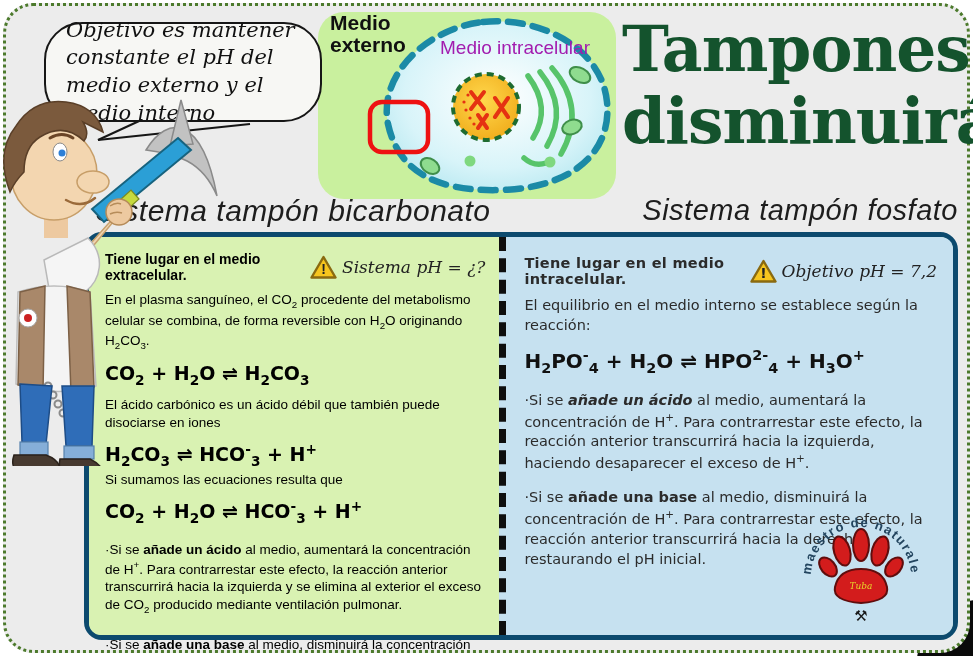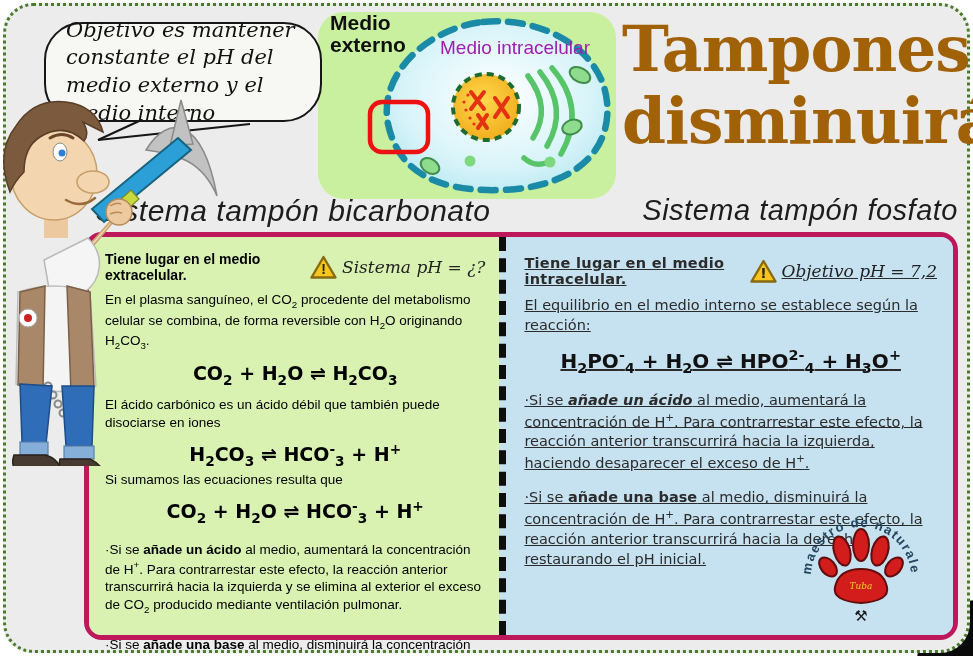--- a/index.html
+++ b/index.html
@@ -22,51 +22,51 @@
   .cell-panel{position:absolute;left:318px;top:12px;width:298px;height:187px;background:#c9f09e;
               border-radius:26px;z-index:3;}
   .lbl-ext{position:absolute;left:12px;top:0;width:110px;font-weight:bold;font-size:21px;
            line-height:1.04;color:#101010;}
   .lbl-int{position:absolute;left:122px;top:26px;width:160px;font-weight:normal;font-size:19px;
            line-height:1.04;color:#a21caf;}
 
   
   .big-title{position:absolute;left:622px;top:14px;width:346px;text-align:center;z-index:2;
              font-family:"DejaVu Serif","Liberation Serif",serif;font-weight:bold;
-             font-size:63px;line-height:1.14;color:#a16207;letter-spacing:-1px;}
+             font-size:63px;line-height:1.14;color:#14532d;letter-spacing:-1px;}
 
   
   .headings{position:absolute;left:86px;top:194px;width:872px;display:flex;z-index:2;}
   .headings .h{font-style:italic;font-size:30px;color:#1d1d1d;text-align:center;
                font-family:"Liberation Sans",sans-serif;font-weight:400;letter-spacing:0.5px;}
   .headings .h1{width:47.5%;}
   .headings .h2{width:52.5%;font-size:29px;text-align:right;}
 
   
-  .main-box{position:absolute;left:84px;top:232px;width:874px;height:408px;border:5px solid #be185d;
+  .main-box{position:absolute;left:84px;top:232px;width:874px;height:408px;border:5px solid #0c4a6e;
             border-radius:18px;background:#d9f2b2;z-index:2;display:flex;box-sizing:border-box;}
   .panel{box-sizing:border-box;position:relative;}
   .panel.green{width:47.5%;background:#d9f2b2;border-radius:12px 0 0 12px;
                padding:14px 14px 8px 16px;color:#000;}
   .panel.blue{width:52.5%;background:#c6e1f0;border-left:7px dashed #0e0e0e;
               border-radius:0 12px 12px 0;padding:18px 16px 8px 18px;color:#2b2b2b;
-              font-family:"DejaVu Sans","Liberation Sans",sans-serif;text-decoration:underline;}
+              font-family:"DejaVu Sans","Liberation Sans",sans-serif;}
 
   .intro-row{display:flex;justify-content:space-between;align-items:center;margin-bottom:8px;}
   .intro-bold{font-weight:bold;font-size:14px;}
   .blue .intro-bold{font-size:14.5px;letter-spacing:0.3px;}
   .objetivo{display:flex;align-items:center;gap:5px;}
   .objetivo .txt{font-family:"DejaVu Serif","Liberation Serif",serif;font-style:italic;
                  font-size:17px;color:#222;white-space:nowrap;}
 
   .green p{margin:0 0 6px 0;font-size:13.5px;line-height:1.32;}
   .blue p{margin:0 0 8px 0;font-size:14.5px;line-height:1.38;}
   .spacer-s{height:6px;} .spacer-m{height:14px;}
 
-  .eq{text-align:center;font-family:"DejaVu Sans","Liberation Sans",sans-serif;font-weight:bold;
+  .eq{text-align:left;font-family:"DejaVu Sans","Liberation Sans",sans-serif;font-weight:bold;
       font-size:19px;margin:9px 0 9px 0;color:#000;}
   .blue .eq{font-size:20px;margin:12px 0 14px 0;color:#111;}
   sub{font-size:72%;} sup{font-size:72%;}
 
   .warn{width:27px;height:25px;flex:0 0 auto;}
 
   .logo{position:absolute;right:26px;bottom:4px;width:132px;height:136px;}
 
   .char-svg{position:absolute;left:0;top:94px;width:268px;height:372px;z-index:6;}
 </style>

